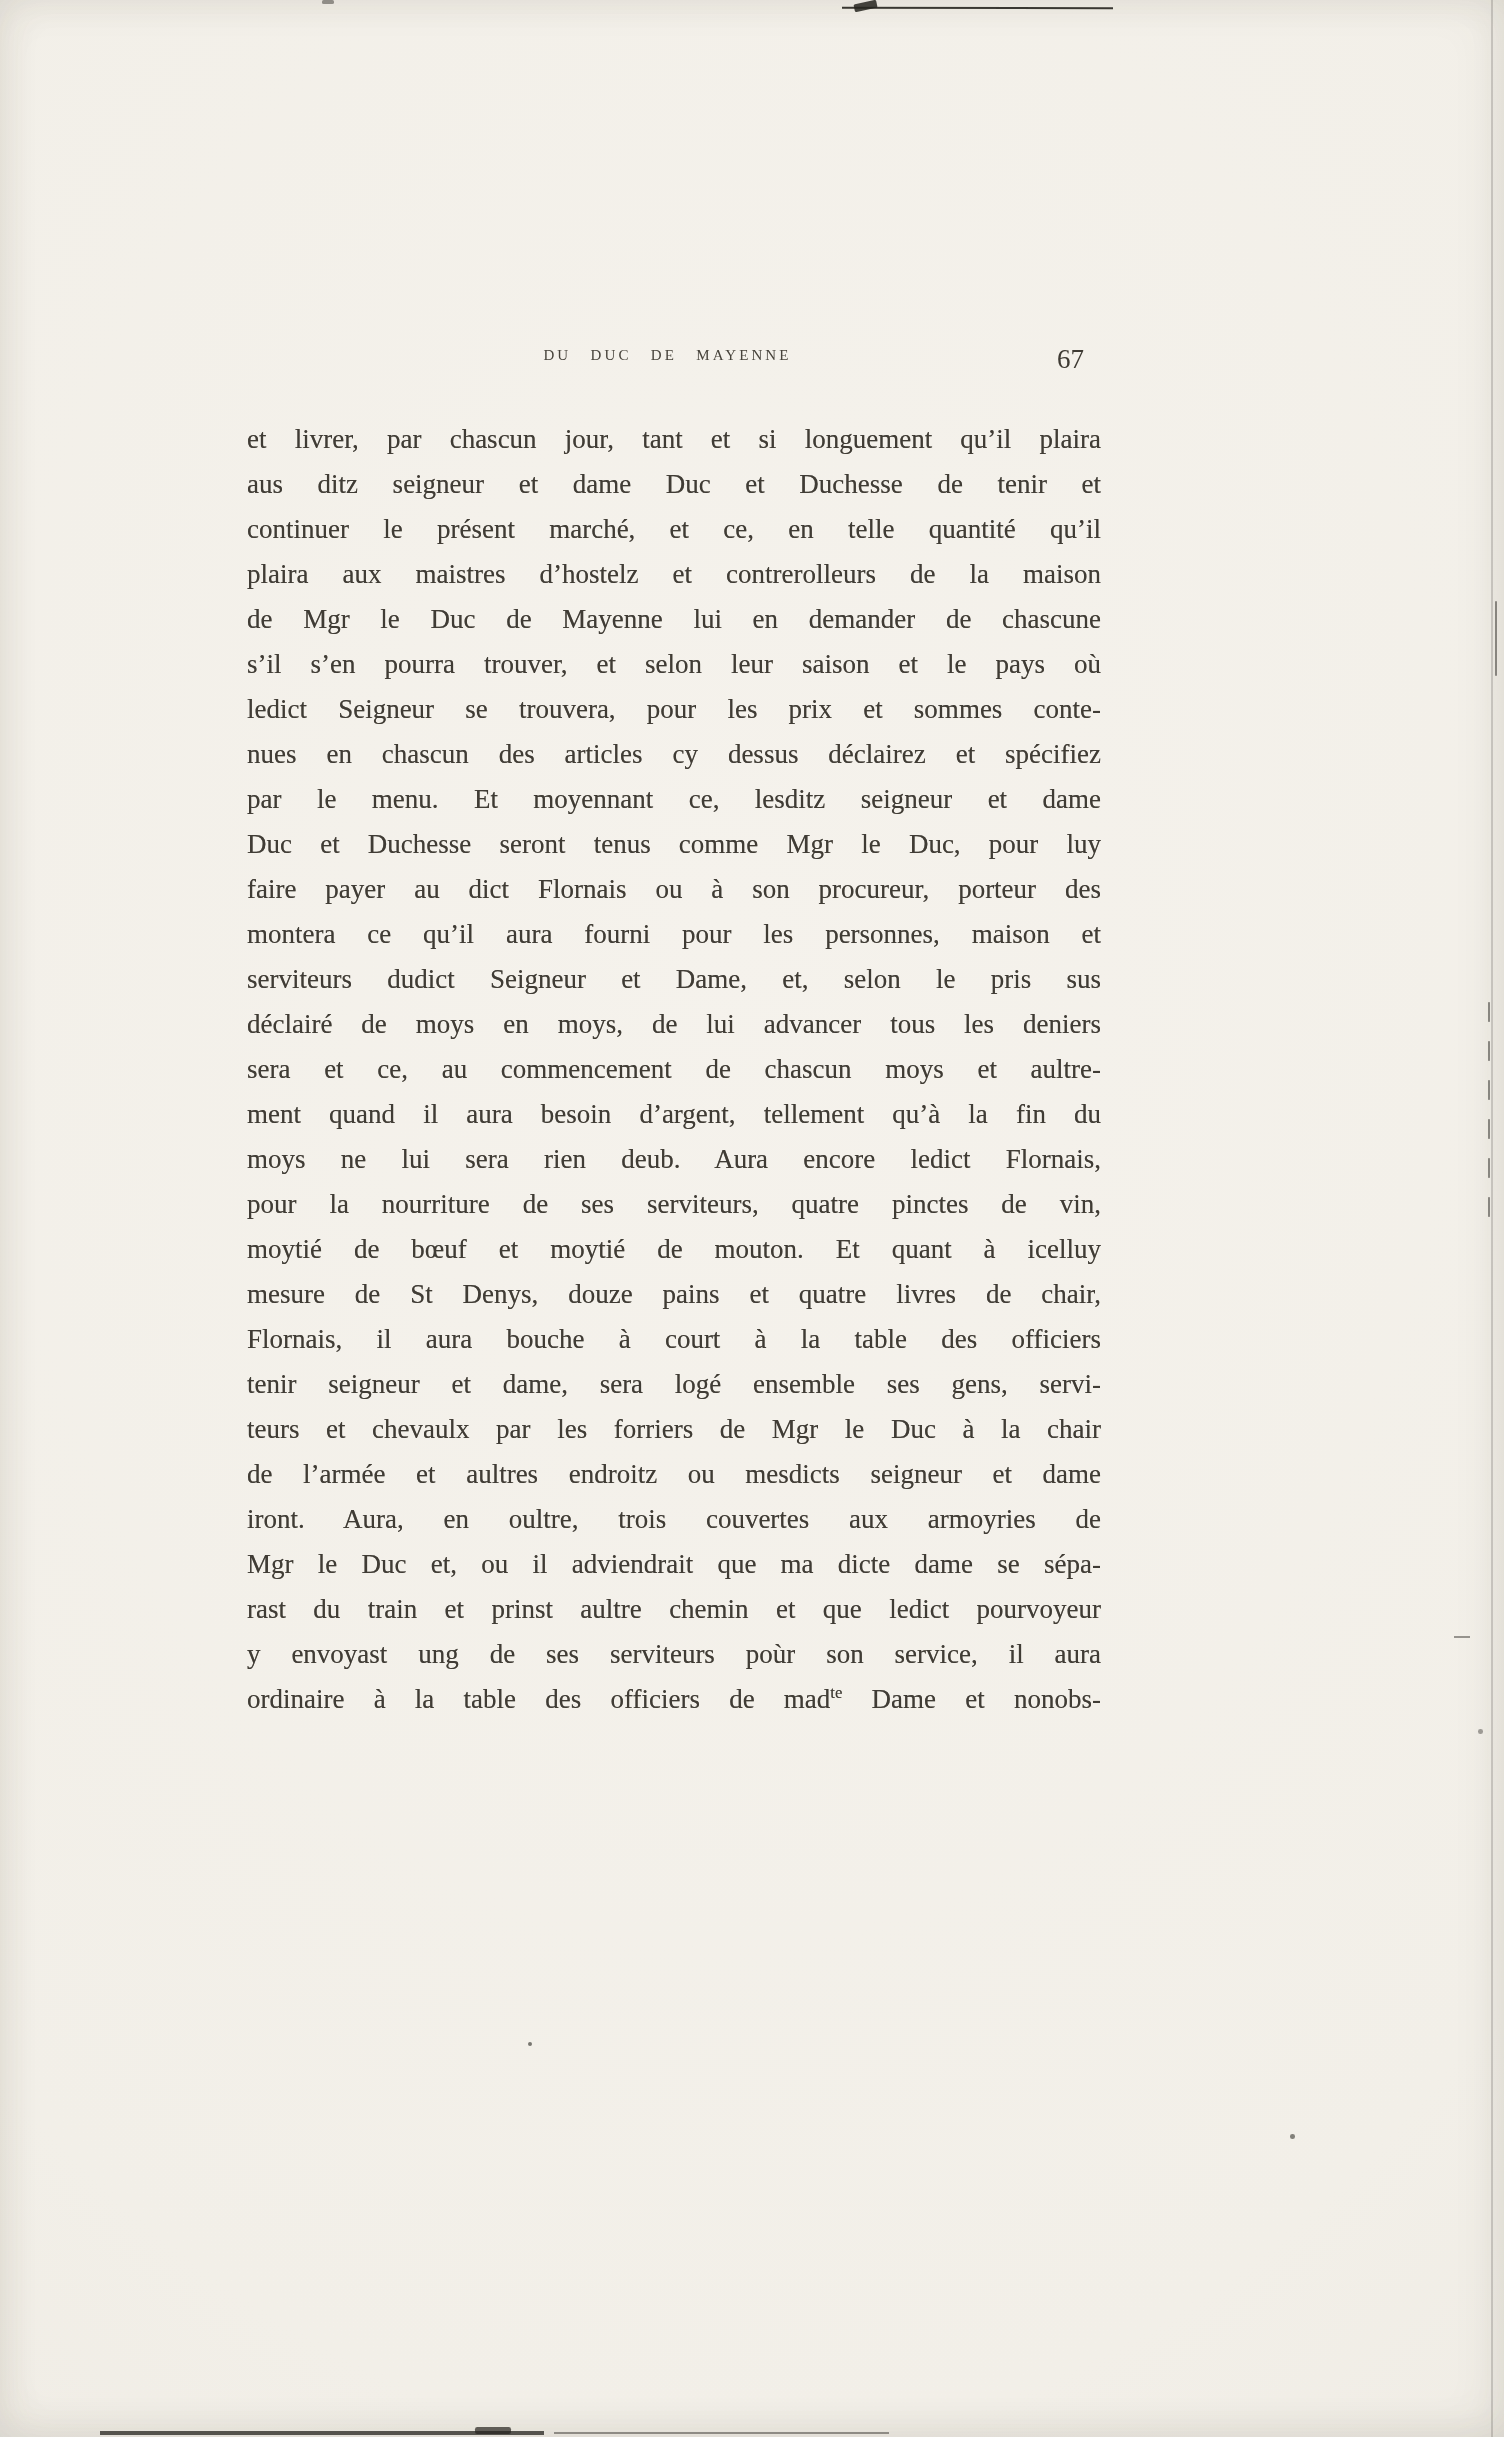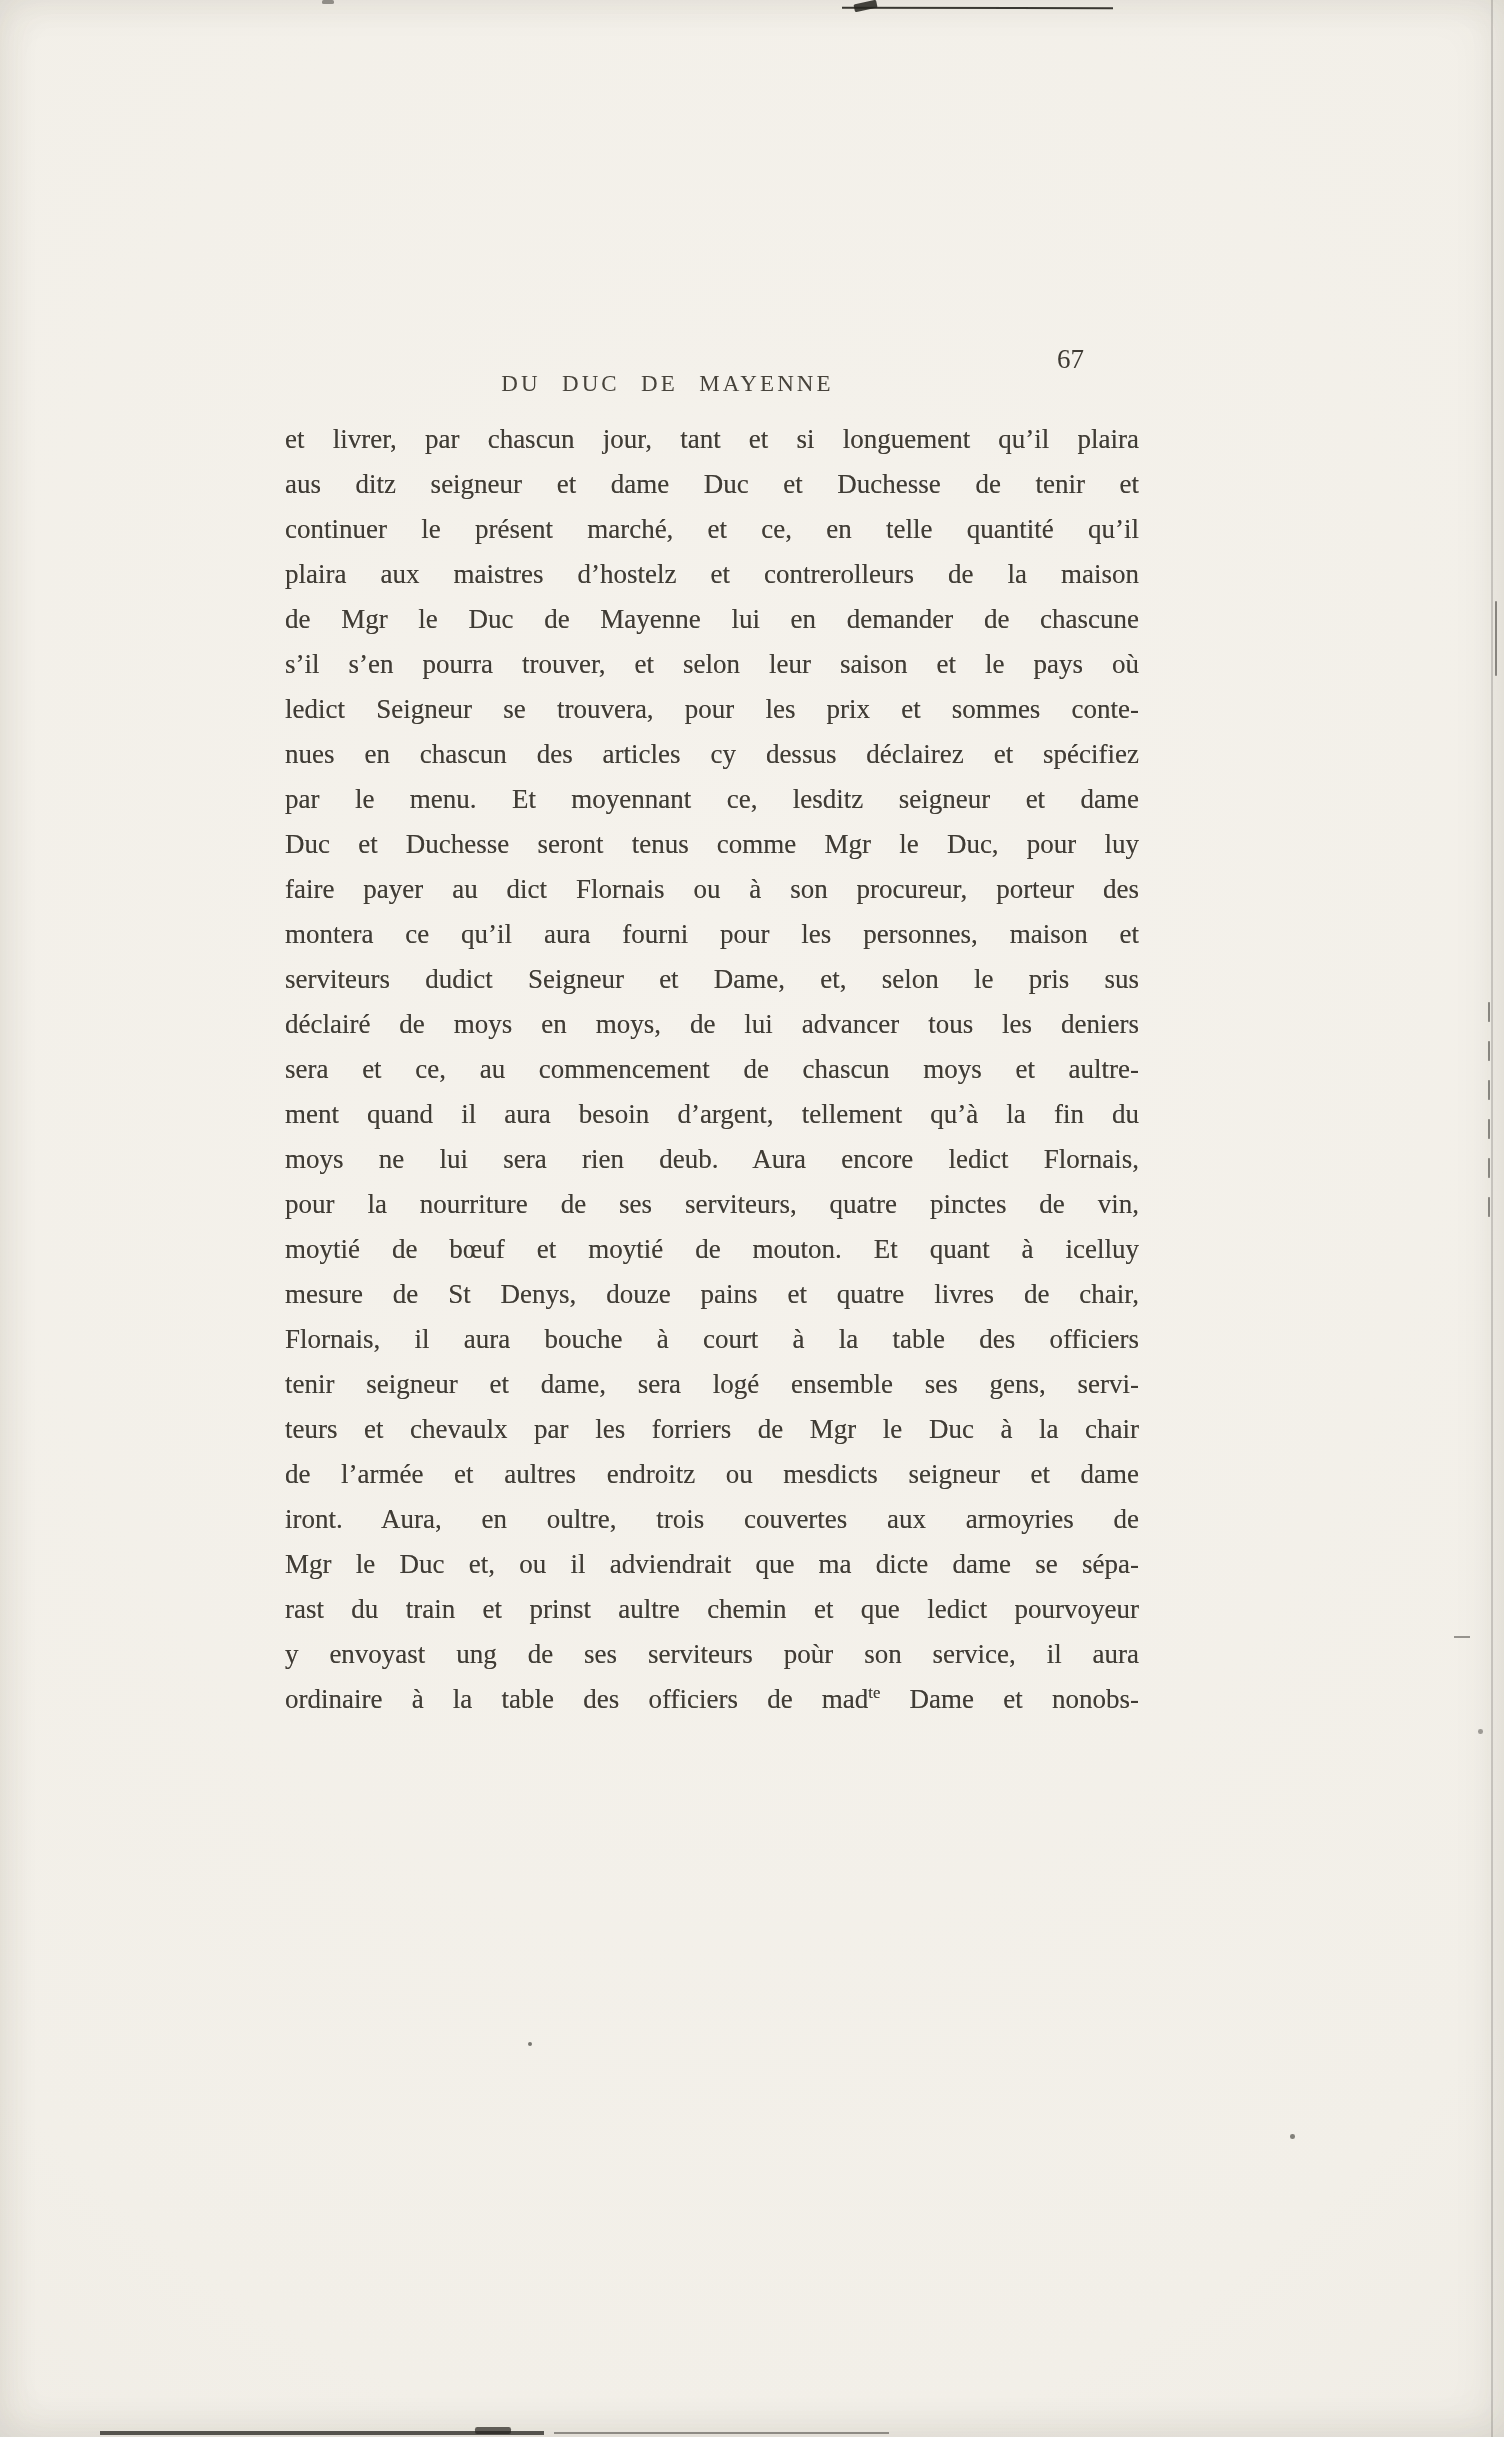--- a/index.html
+++ b/index.html
@@ -28,45 +28,43 @@
     position: absolute;
     left: 247px;
     top: 347px;
     width: 854px;
     height: 37px;
   }
   .running-title {
     position: absolute;
     left: 0; right: 13px;
     text-align: center;
-    font-size: 23px;
+    font-size: 15px;
     letter-spacing: 3.1px;
     word-spacing: 12.4px;
     color: #47433b;
-    margin-top: 24px;
   }
   .page-number {
     position: absolute;
     right: 17px;
     top: -3.1px;
     font-size: 27px;
     color: #3e3a33;
   }
 
   
   .text-block {
     position: absolute;
     left: 247px;
     top: 417px;
     width: 854px;
     font-size: 27px;
     line-height: 45px;
     color: #403c35;
     text-shadow: 0 0 0.5px rgba(64,60,53,.55);
-    margin-left: 38px;
   }
   .line {
     text-align: justify;
     text-align-last: justify;
   }
   .line sup {
     font-size: 0.62em;
     vertical-align: super;
     line-height: 0;
   }

